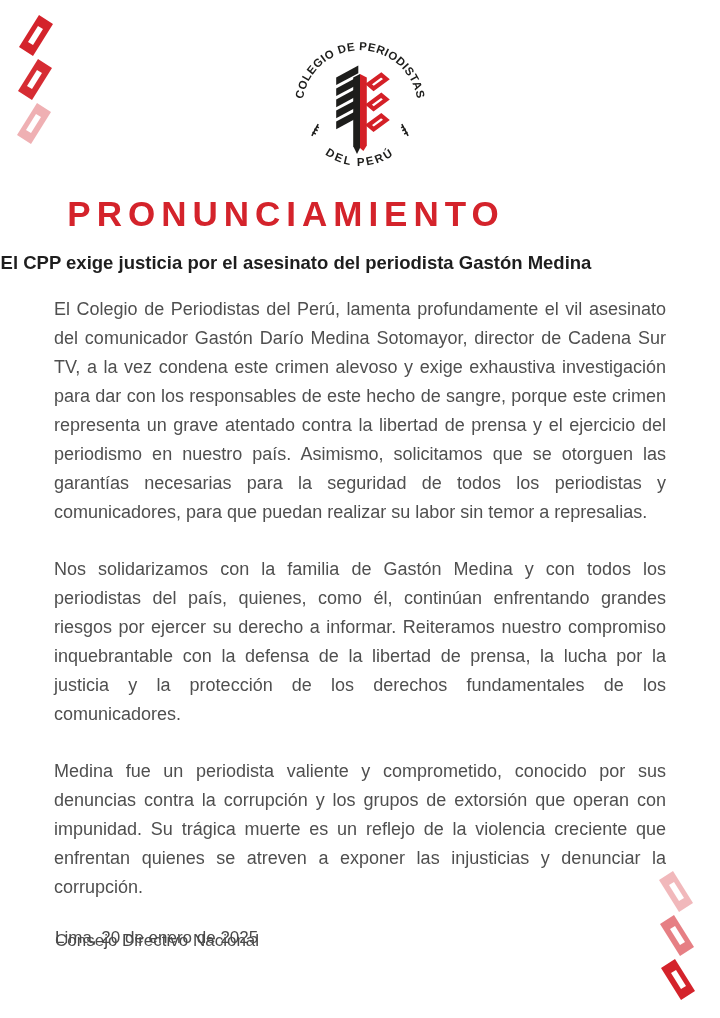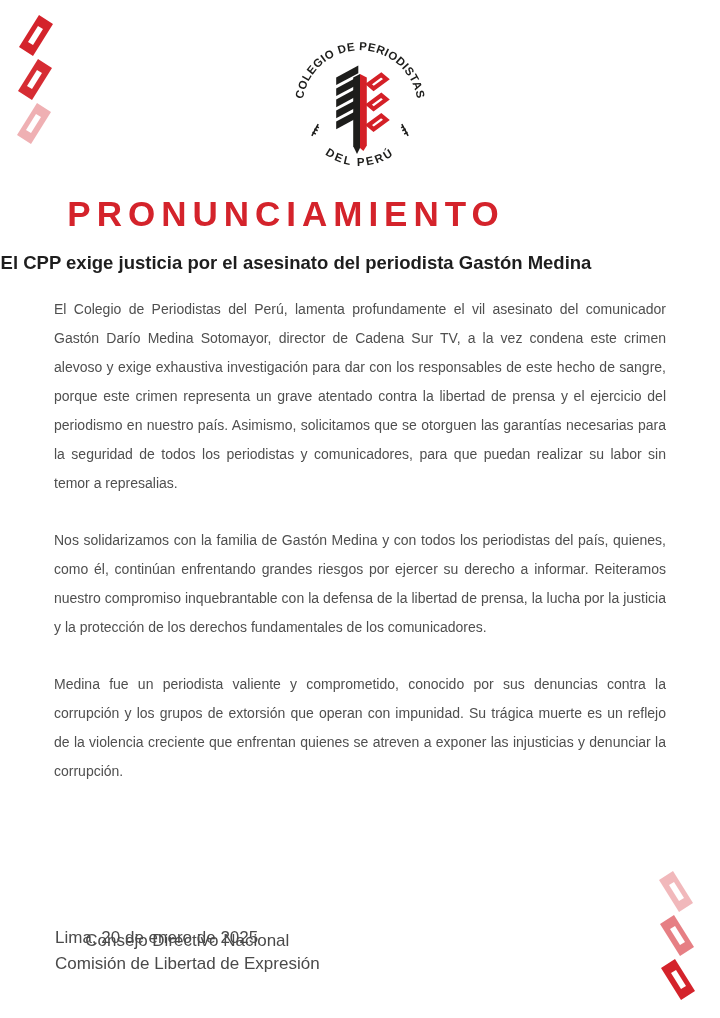--- a/index.html
+++ b/index.html
@@ -34,21 +34,21 @@
     top: 252px; left: 0; width: 592px;
     text-align: center;
     font-size: 18.5px;
     font-weight: bold;
     color: #1e1e1e;
     white-space: nowrap;
   }
   .body-text {
     position: absolute;
     left: 54px; top: 295px; width: 612px;
-    font-size: 14px;
+    font-size: 18px;
     line-height: 29px;
     text-align: justify;
     color: #4f4f4f;
   }
   .body-text p { margin: 0 0 28px 0; }
 
   .dateline {
     position: absolute;
     left: 55px; top: 928px;
     font-size: 17px;
@@ -140,16 +140,15 @@
   <div class="body-text">
     <p>El Colegio de Periodistas del Perú, lamenta profundamente el vil asesinato del comunicador Gastón Darío Medina Sotomayor, director de Cadena Sur TV, a la vez condena este crimen alevoso y exige exhaustiva investigación para dar con los responsables de este hecho de sangre, porque este crimen representa un grave atentado contra la libertad de prensa y el ejercicio del periodismo en nuestro país. Asimismo, solicitamos que se otorguen las garantías necesarias para la seguridad de todos los periodistas y comunicadores, para que puedan realizar su labor sin temor a represalias.</p>
     <p>Nos solidarizamos con la familia de Gastón Medina y con todos los periodistas del país, quienes, como él, continúan enfrentando grandes riesgos por ejercer su derecho a informar. Reiteramos nuestro compromiso inquebrantable con la defensa de la libertad de prensa, la lucha por la justicia y la protección de los derechos fundamentales de los comunicadores.</p>
     <p>Medina fue un periodista valiente y comprometido, conocido por sus denuncias contra la corrupción y los grupos de extorsión que operan con impunidad. Su trágica muerte es un reflejo de la violencia creciente que enfrentan quienes se atreven a exponer las injusticias y denunciar la corrupción.</p>
   </div>
 
   <div class="dateline">Lima, 20 de enero de 2025</div>
 
   <div class="signature">
     <div>Consejo Directivo Nacional</div>
-    <div>Comisión de Libertad de Expresión</div>
   </div>
 
 </div>
 
 </body></html>

